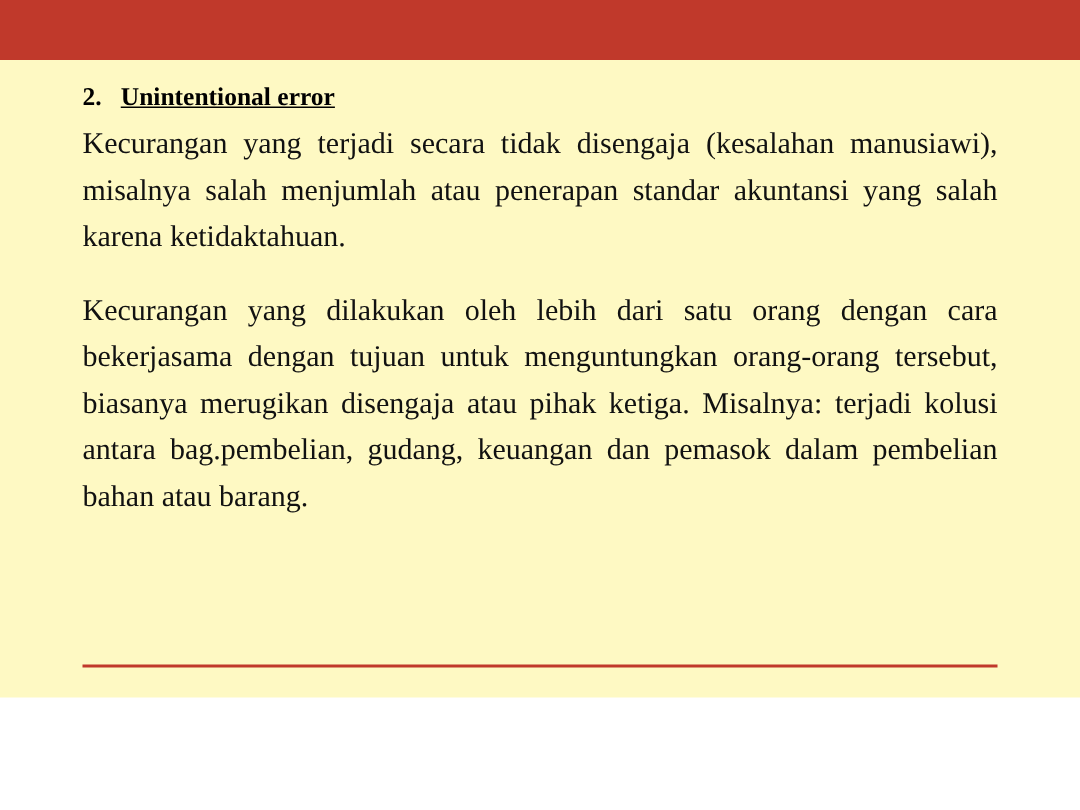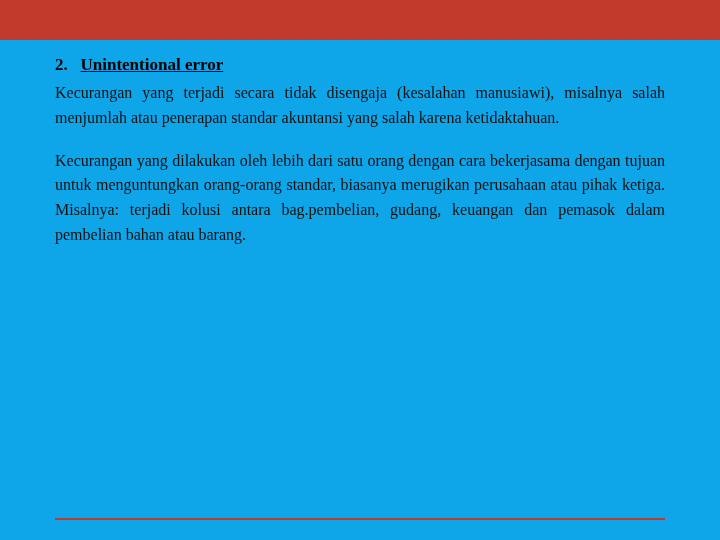--- a/index.html
+++ b/index.html
@@ -11,22 +11,22 @@
     body {
       width: 720px;
       height: 540px;
       background: #ffffff;
       font-family: 'Times New Roman', Times, serif;
       overflow: hidden;
     }
 
     .slide-container {
       width: 720px;
-      height: 540px;
-      background: #0ea5e9;
+      height: 465px;
+      background: #fef9c3;
       position: relative;
     }
 
     .red-bar {
       position: absolute;
       top: 0;
       left: 0;
       width: 720px;
       height: 40px;
       background: #c0392b;
@@ -49,21 +49,21 @@
       font-weight: bold;
       margin-bottom: 6px;
       text-align: justify;
     }
 
     .section-heading .underlined {
       text-decoration: underline;
     }
 
     .section-body {
-      font-size: 16px;
+      font-size: 20px;
       line-height: 1.55;
       text-align: justify;
       color: #111111;
     }
 
     .bottom-line {
       position: absolute;
       bottom: 20px;
       left: 55px;
       right: 55px;
@@ -83,20 +83,20 @@
     <div class="section">
       <div class="section-heading">
         <span>2.</span>
         &nbsp;
         <span class="underlined">Unintentional error</span>
       </div>
       <div class="section-body">Kecurangan yang terjadi secara tidak disengaja (kesalahan manusiawi), misalnya salah menjumlah atau penerapan standar akuntansi yang salah karena ketidaktahuan.</div>
     </div>
 
     <div class="section">
-      <div class="section-body">Kecurangan yang dilakukan oleh lebih dari satu orang dengan cara bekerjasama dengan tujuan untuk menguntungkan orang-orang standar, biasanya merugikan perusahaan atau pihak ketiga. Misalnya: terjadi kolusi antara bag.pembelian, gudang, keuangan dan pemasok dalam pembelian bahan atau barang.</div>
+      <div class="section-body">Kecurangan yang dilakukan oleh lebih dari satu orang dengan cara bekerjasama dengan tujuan untuk menguntungkan orang-orang tersebut, biasanya merugikan disengaja atau pihak ketiga. Misalnya: terjadi kolusi antara bag.pembelian, gudang, keuangan dan pemasok dalam pembelian bahan atau barang.</div>
     </div>
 
   </div>
 
   <div class="bottom-line"></div>
 
 </div>
 
 </body></html>

